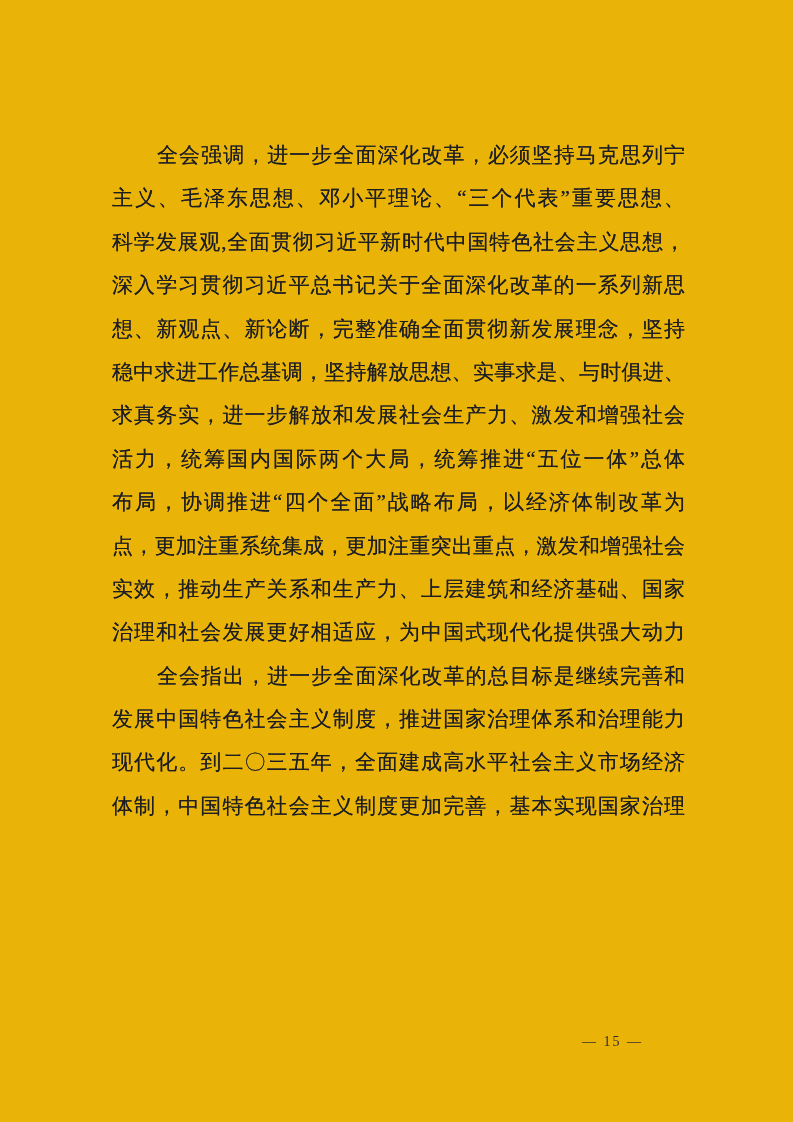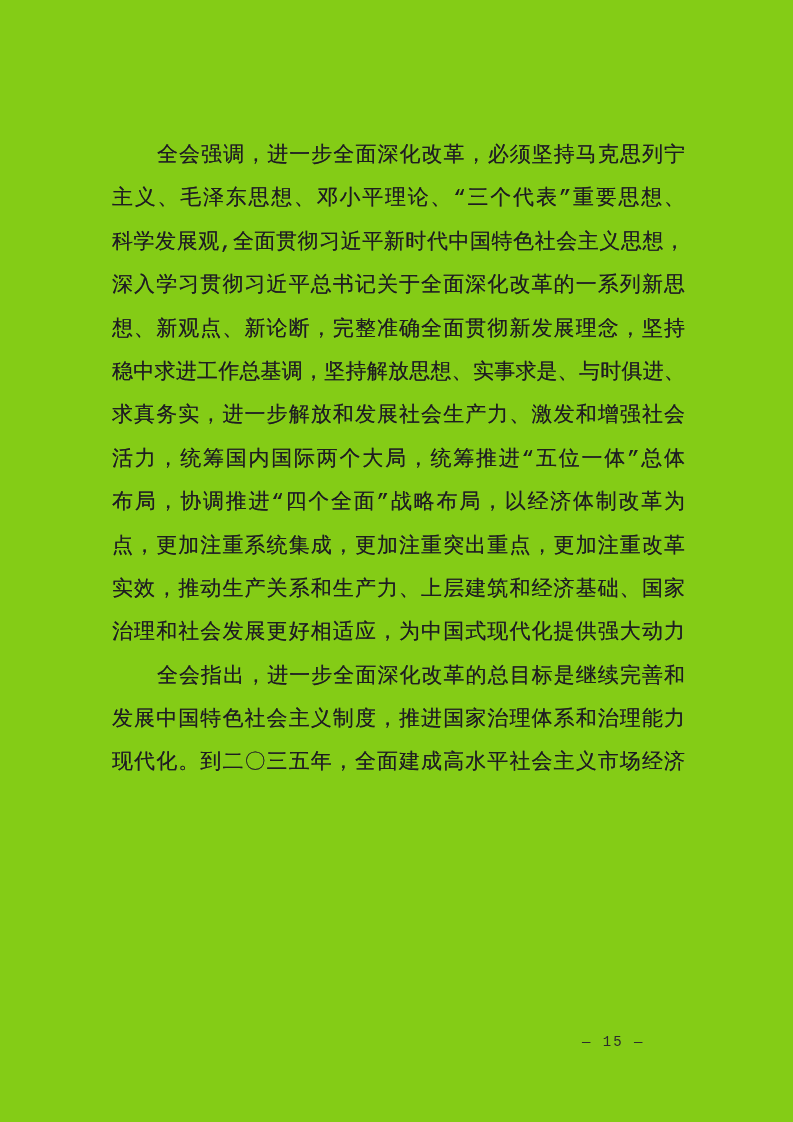--- a/index.html
+++ b/index.html
@@ -4,23 +4,23 @@
 <style>
   html, body {
     margin: 0;
     padding: 0;
     background: #ffffff;
   }
   .page {
     position: relative;
     width: 793px;
     height: 1122px;
-    background: #84cc16;
+    background: #eab308;
     overflow: hidden;
-    font-family: Liberation Mono, monospace;
+    font-family: Liberation Serif, serif;
     color: #1e1e1e;
   }
   .text-block {
     position: absolute;
     left: 112px;
     top: 134px;
     width: 573px;
   }
   .line {
     font-size: 21px;
@@ -59,25 +59,26 @@
 
     <div class="line indent">全会强调，进一步全面深化改革，必须坚持马克思列宁</div>
     <div class="line">主义、毛泽东思想、邓小平理论、“三个代表”重要思想、</div>
     <div class="line">科学发展观,全面贯彻习近平新时代中国特色社会主义思想，</div>
     <div class="line">深入学习贯彻习近平总书记关于全面深化改革的一系列新思</div>
     <div class="line">想、新观点、新论断，完整准确全面贯彻新发展理念，坚持</div>
     <div class="line">稳中求进工作总基调，坚持解放思想、实事求是、与时俱进、</div>
     <div class="line">求真务实，进一步解放和发展社会生产力、激发和增强社会</div>
     <div class="line">活力，统筹国内国际两个大局，统筹推进“五位一体”总体</div>
     <div class="line">布局，协调推进“四个全面”战略布局，以经济体制改革为</div>
-    <div class="line">点，更加注重系统集成，更加注重突出重点，更加注重改革</div>
+    <div class="line">点，更加注重系统集成，更加注重突出重点，激发和增强社会</div>
     <div class="line">实效，推动生产关系和生产力、上层建筑和经济基础、国家</div>
     <div class="line">治理和社会发展更好相适应，为中国式现代化提供强大动力</div>
 
     <div class="line indent">全会指出，进一步全面深化改革的总目标是继续完善和</div>
     <div class="line">发展中国特色社会主义制度，推进国家治理体系和治理能力</div>
     <div class="line">现代化。到二〇三五年，全面建成高水平社会主义市场经济</div>
+    <div class="line">体制，中国特色社会主义制度更加完善，基本实现国家治理</div>
 
   </div>
 
   <div class="page-number">— 15 —</div>
 
 </div>
 
 </body></html>

